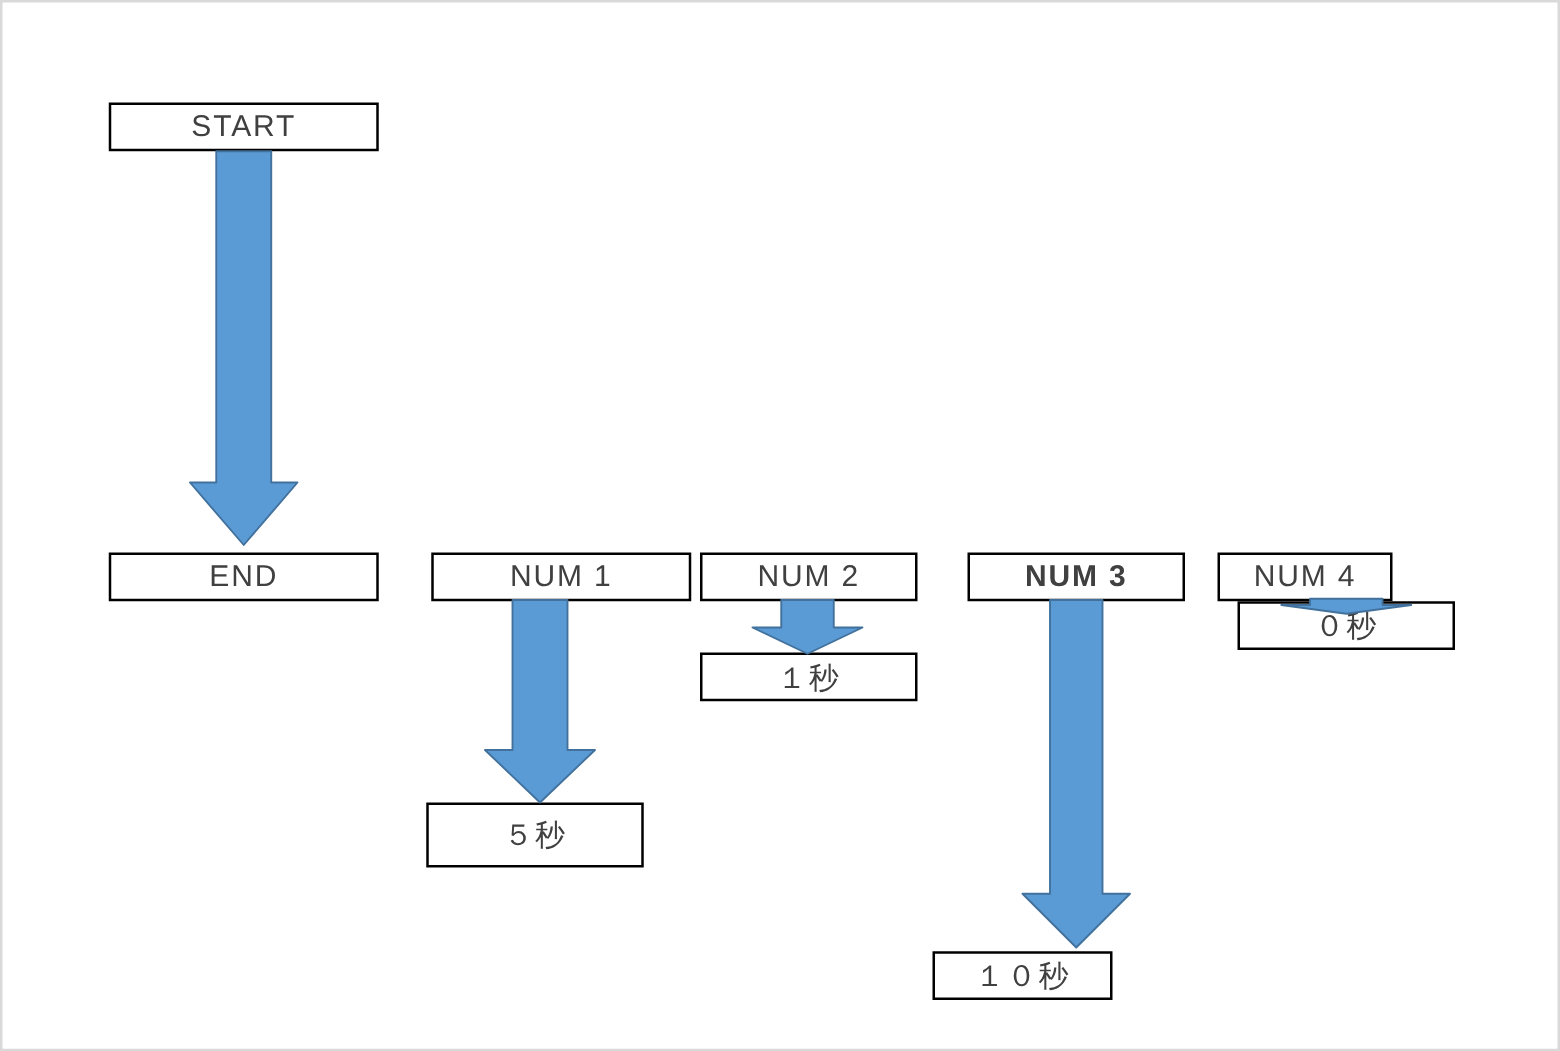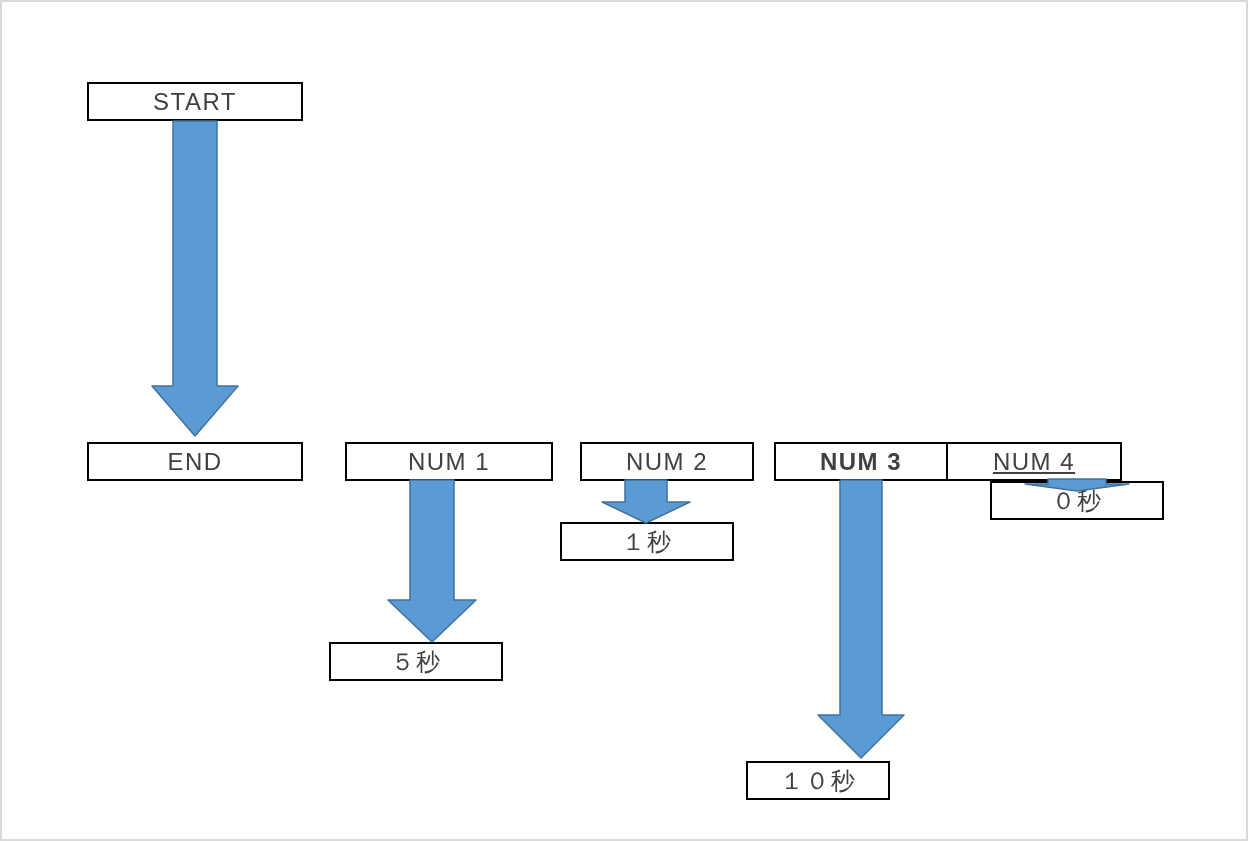--- a/index.html
+++ b/index.html
@@ -28,26 +28,26 @@
     font-size: 24px;
     letter-spacing: 1.5px;
     color: #404040;
     white-space: nowrap;
     z-index: 1;
   }
   
   .b-start     { left:  85px; top:  80px; width: 216px; height: 39px; }
   .b-end       { left:  85px; top: 440px; width: 216px; height: 39px; }
   .b-num1      { left: 343px; top: 440px; width: 208px; height: 39px; }
-  .b-num1-time { left: 327px; top: 640px; width: 174px; height: 39px; }
-  .b-num2      { left: 578px; top: 440px; width: 174px; height: 39px; }
+  .b-num1-time { left: 339px; top: 640px; width: 174px; height: 52px; }
+  .b-num2      { left: 558px; top: 440px; width: 174px; height: 39px; }
   .b-num2-time { left: 558px; top: 520px; width: 174px; height: 39px; }
   .b-num3      { left: 772px; top: 440px; width: 174px; height: 39px; font-weight: bold; }
   .b-num3-time { left: 744px; top: 759px; width: 144px; height: 39px; }
-  .b-num4      { left: 944px; top: 440px; width: 176px; height: 39px; text-decoration: underline; }
+  .b-num4      { left: 972px; top: 440px; width: 140px; height: 39px; }
   .b-num4-time { left: 988px; top: 479px; width: 174px; height: 39px; }
 
   .arrows {
     position: absolute;
     left: 0; top: 0;
     width: 1248px;
     height: 841px;
     z-index: 2;
     pointer-events: none;
   }

